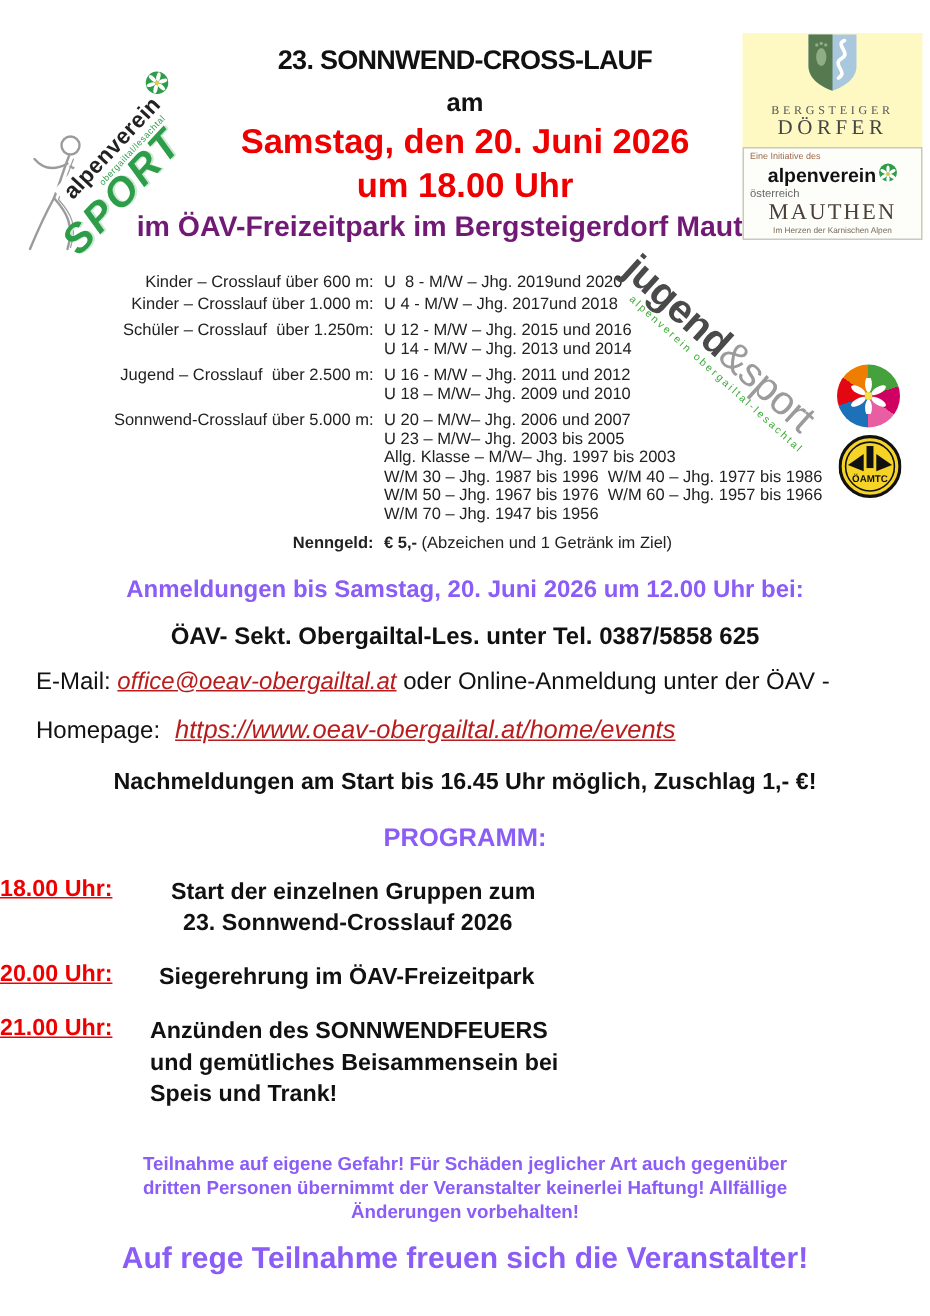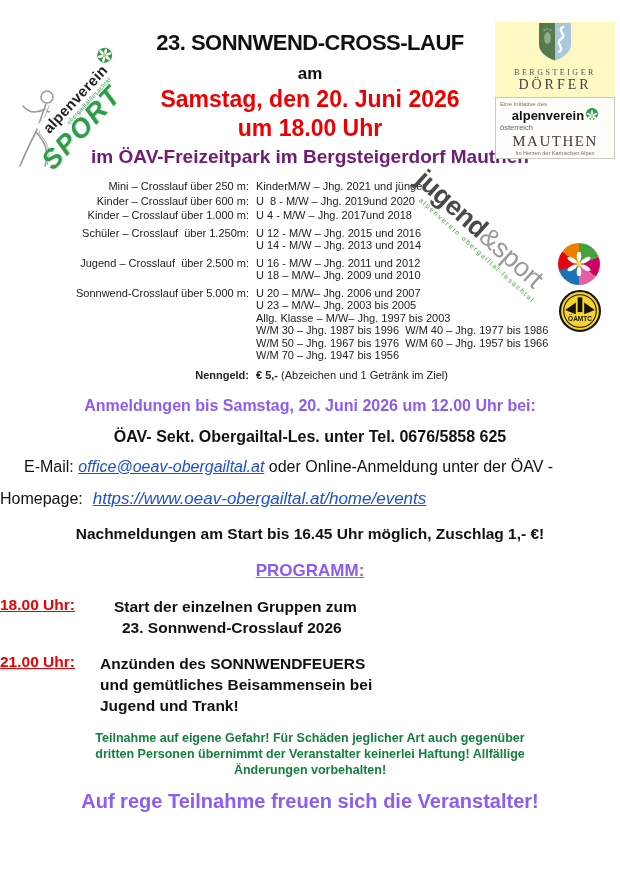--- a/index.html
+++ b/index.html
@@ -1,21 +1,21 @@
 <!DOCTYPE html>
 <html><head>
 <meta charset="utf-8">
 <style>
   * { margin:0; padding:0; box-sizing:border-box; }
   body { background:#fff; font-family:"Liberation Sans", sans-serif; }
   .page { position:relative; width:620px; height:877px; background:#fff; overflow:hidden; }
 
   
   .header { position:relative; height:172px; padding-top:30px; text-align:center; }
-  .title { font-size:22px; font-weight:bold; color:#111; letter-spacing:-0.5px; }
+  .title { font-size:18px; font-weight:bold; color:#111; letter-spacing:-0.5px; }
   .am { font-size:17px; font-weight:bold; color:#111; margin-top:8px; }
   .date-line, .time-line { font-size:23px; font-weight:bold; color:#ef0000; margin-top:2px; }
   .location-line { font-size:19px; font-weight:bold; color:#701a75; margin-top:4px; }
 
   
   .avsport { position:absolute; left:14px; top:40px; width:165px; height:140px; }
   .runner-svg { position:absolute; left:0; top:46px; }
   .av-strip { position:absolute; left:40px; bottom:36px; transform-origin:0 100%;
               transform:rotate(-47deg); background:#fff; padding:1px 4px; white-space:nowrap; }
   .av-name { font-size:15px; font-weight:bold; color:#222; letter-spacing:0.3px; }
@@ -59,37 +59,37 @@
     background:conic-gradient(#44a13b 0 20%, #cf0062 20% 35%, #e95da2 35% 50%, #1d71b8 50% 70%, #e30613 70% 85%, #ef7d00 85% 100%);
     display:flex; align-items:center; justify-content:center; }
   .oamtc { position:absolute; left:559px; top:290px; width:42px; height:42px; }
 
   
   .center { text-align:center; }
   .red { color:#8b5cf6; }
   .reg-deadline { margin-top:16px; font-size:16px; font-weight:bold; }
   .reg-contact { margin-top:13px; font-size:16px; font-weight:bold; color:#111; }
   .reg-email { margin-top:12px; padding-left:24px; font-size:16px; color:#111; }
-  .reg-home { margin-top:13px; font-size:16px; color:#111; }
-  a.doc-link { color:#1d4ed8; font-style:italic; text-decoration:underline; }
+  .reg-home { margin-top:13px; padding-left:24px; font-size:16px; color:#111; }
+  a.doc-link { color:#b91c1c; font-style:italic; text-decoration:underline; }
   .home-link { font-size:17px; margin-left:10px; }
   .late-reg { margin-top:16px; font-size:15.5px; font-weight:bold; color:#111; }
-  .programm-head { margin-top:18px; font-size:17px; font-weight:bold; text-decoration:underline; }
+  .programm-head { margin-top:18px; font-size:17px; font-weight:bold; }
 
   
   .program { }
   .program-item { display:flex; margin-top:15px; align-items:flex-start; }
   .p-time { width:96px; flex:none; font-size:15.5px; font-weight:bold; color:#ef0000; text-decoration:underline; }
   .p-lines { font-size:15.5px; font-weight:bold; color:#111; line-height:21px; }
   .pi-0 .p-lines { margin-left:18px; }
   .pi-1 .p-lines { margin-left:10px; }
   .pi-2 .p-lines { margin-left:4px; }
   .p-indent { padding-left:8px; }
 
-  .disclaimer { margin-top:14px; font-size:12.5px; font-weight:bold; color:#15803d; line-height:16px; }
+  .disclaimer { margin-top:28px; font-size:12.5px; font-weight:bold; color:#8b5cf6; line-height:16px; }
   .footer-line { margin-top:12px; font-size:20px; font-weight:bold; }
 </style>
 </head>
 <body>
 
 <div class="page">
 
   <div class="header">
 
     <div class="avsport">
@@ -157,24 +157,20 @@
               </svg></span>
         </div>
         <div class="bd-country">österreich</div>
         <div class="bd-village">MAUTHEN</div>
         <div class="bd-tagline">Im Herzen der Karnischen Alpen</div>
       </div>
     </div>
   </div>
 
   <div class="cats">
-    <div class="cat-row">
-      <div class="cat-left">Mini – Crosslauf über 250 m:</div>
-      <div class="cat-right">KinderM/W – Jhg. 2021 und jünger</div>
-    </div>
     <div class="cat-row gsmall">
       <div class="cat-left">Kinder – Crosslauf über 600 m:</div>
       <div class="cat-right">U  8 - M/W – Jhg. 2019und 2020</div>
     </div>
     <div class="cat-row gsmall">
       <div class="cat-left">Kinder – Crosslauf über 1.000 m:</div>
       <div class="cat-right">U 4 - M/W – Jhg. 2017und 2018</div>
     </div>
     <div class="cat-row gstart">
       <div class="cat-left">Schüler – Crosslauf  über 1.250m:</div>
@@ -246,41 +242,47 @@
       <circle cx="20" cy="20" r="19" fill="#f5d327" stroke="#111" stroke-width="2"></circle>
       <circle cx="20" cy="20" r="15.5" fill="none" stroke="#111" stroke-width="1"></circle>
       <path d="M6,19 L16,12 L16,23 Z" fill="#111"></path>
       <path d="M34,19 L24,12 L24,23 Z" fill="#111"></path>
       <rect x="17.8" y="7" width="4.4" height="14" fill="#111"></rect>
       <text x="20" y="30" font-size="6.2" font-weight="bold" text-anchor="middle" font-family="Liberation Sans, sans-serif" fill="#111">ÖAMTC</text>
     </svg>
   </div>
 
   <div class="reg-deadline center red">Anmeldungen bis Samstag, 20. Juni 2026 um 12.00 Uhr bei:</div>
-  <div class="reg-contact center">ÖAV- Sekt. Obergailtal-Les. unter Tel. 0676/5858 625</div>
+  <div class="reg-contact center">ÖAV- Sekt. Obergailtal-Les. unter Tel. 0387/5858 625</div>
   <div class="reg-email"><span>E-Mail: </span><a href="#" class="doc-link">office@oeav-obergailtal.at</a><span> oder Online-Anmeldung unter der ÖAV -</span></div>
   <div class="reg-home"><span>Homepage:</span><a href="#" class="doc-link home-link">https://www.oeav-obergailtal.at/home/events</a></div>
   <div class="late-reg center">Nachmeldungen am Start bis 16.45 Uhr möglich, Zuschlag 1,- €!</div>
 
   <div class="programm-head center red">PROGRAMM:</div>
 
   <div class="program">
     <div class="program-item pi-0">
       <div class="p-time">18.00 Uhr:</div>
       <div class="p-lines">
         <div>Start der einzelnen Gruppen zum</div>
         <div class="p-indent">23. Sonnwend-Crosslauf 2026</div>
       </div>
     </div>
+    <div class="program-item pi-1">
+      <div class="p-time">20.00 Uhr:</div>
+      <div class="p-lines">
+        <div>Siegerehrung im ÖAV-Freizeitpark</div>
+      </div>
+    </div>
     <div class="program-item pi-2">
       <div class="p-time">21.00 Uhr:</div>
       <div class="p-lines">
         <div>Anzünden des SONNWENDFEUERS</div>
         <div>und gemütliches Beisammensein bei</div>
-        <div>Jugend und Trank!</div>
+        <div>Speis und Trank!</div>
       </div>
     </div>
   </div>
 
   <div class="disclaimer center">
     <div>Teilnahme auf eigene Gefahr! Für Schäden jeglicher Art auch gegenüber</div>
     <div>dritten Personen übernimmt der Veranstalter keinerlei Haftung! Allfällige</div>
     <div>Änderungen vorbehalten!</div>
   </div>
 

